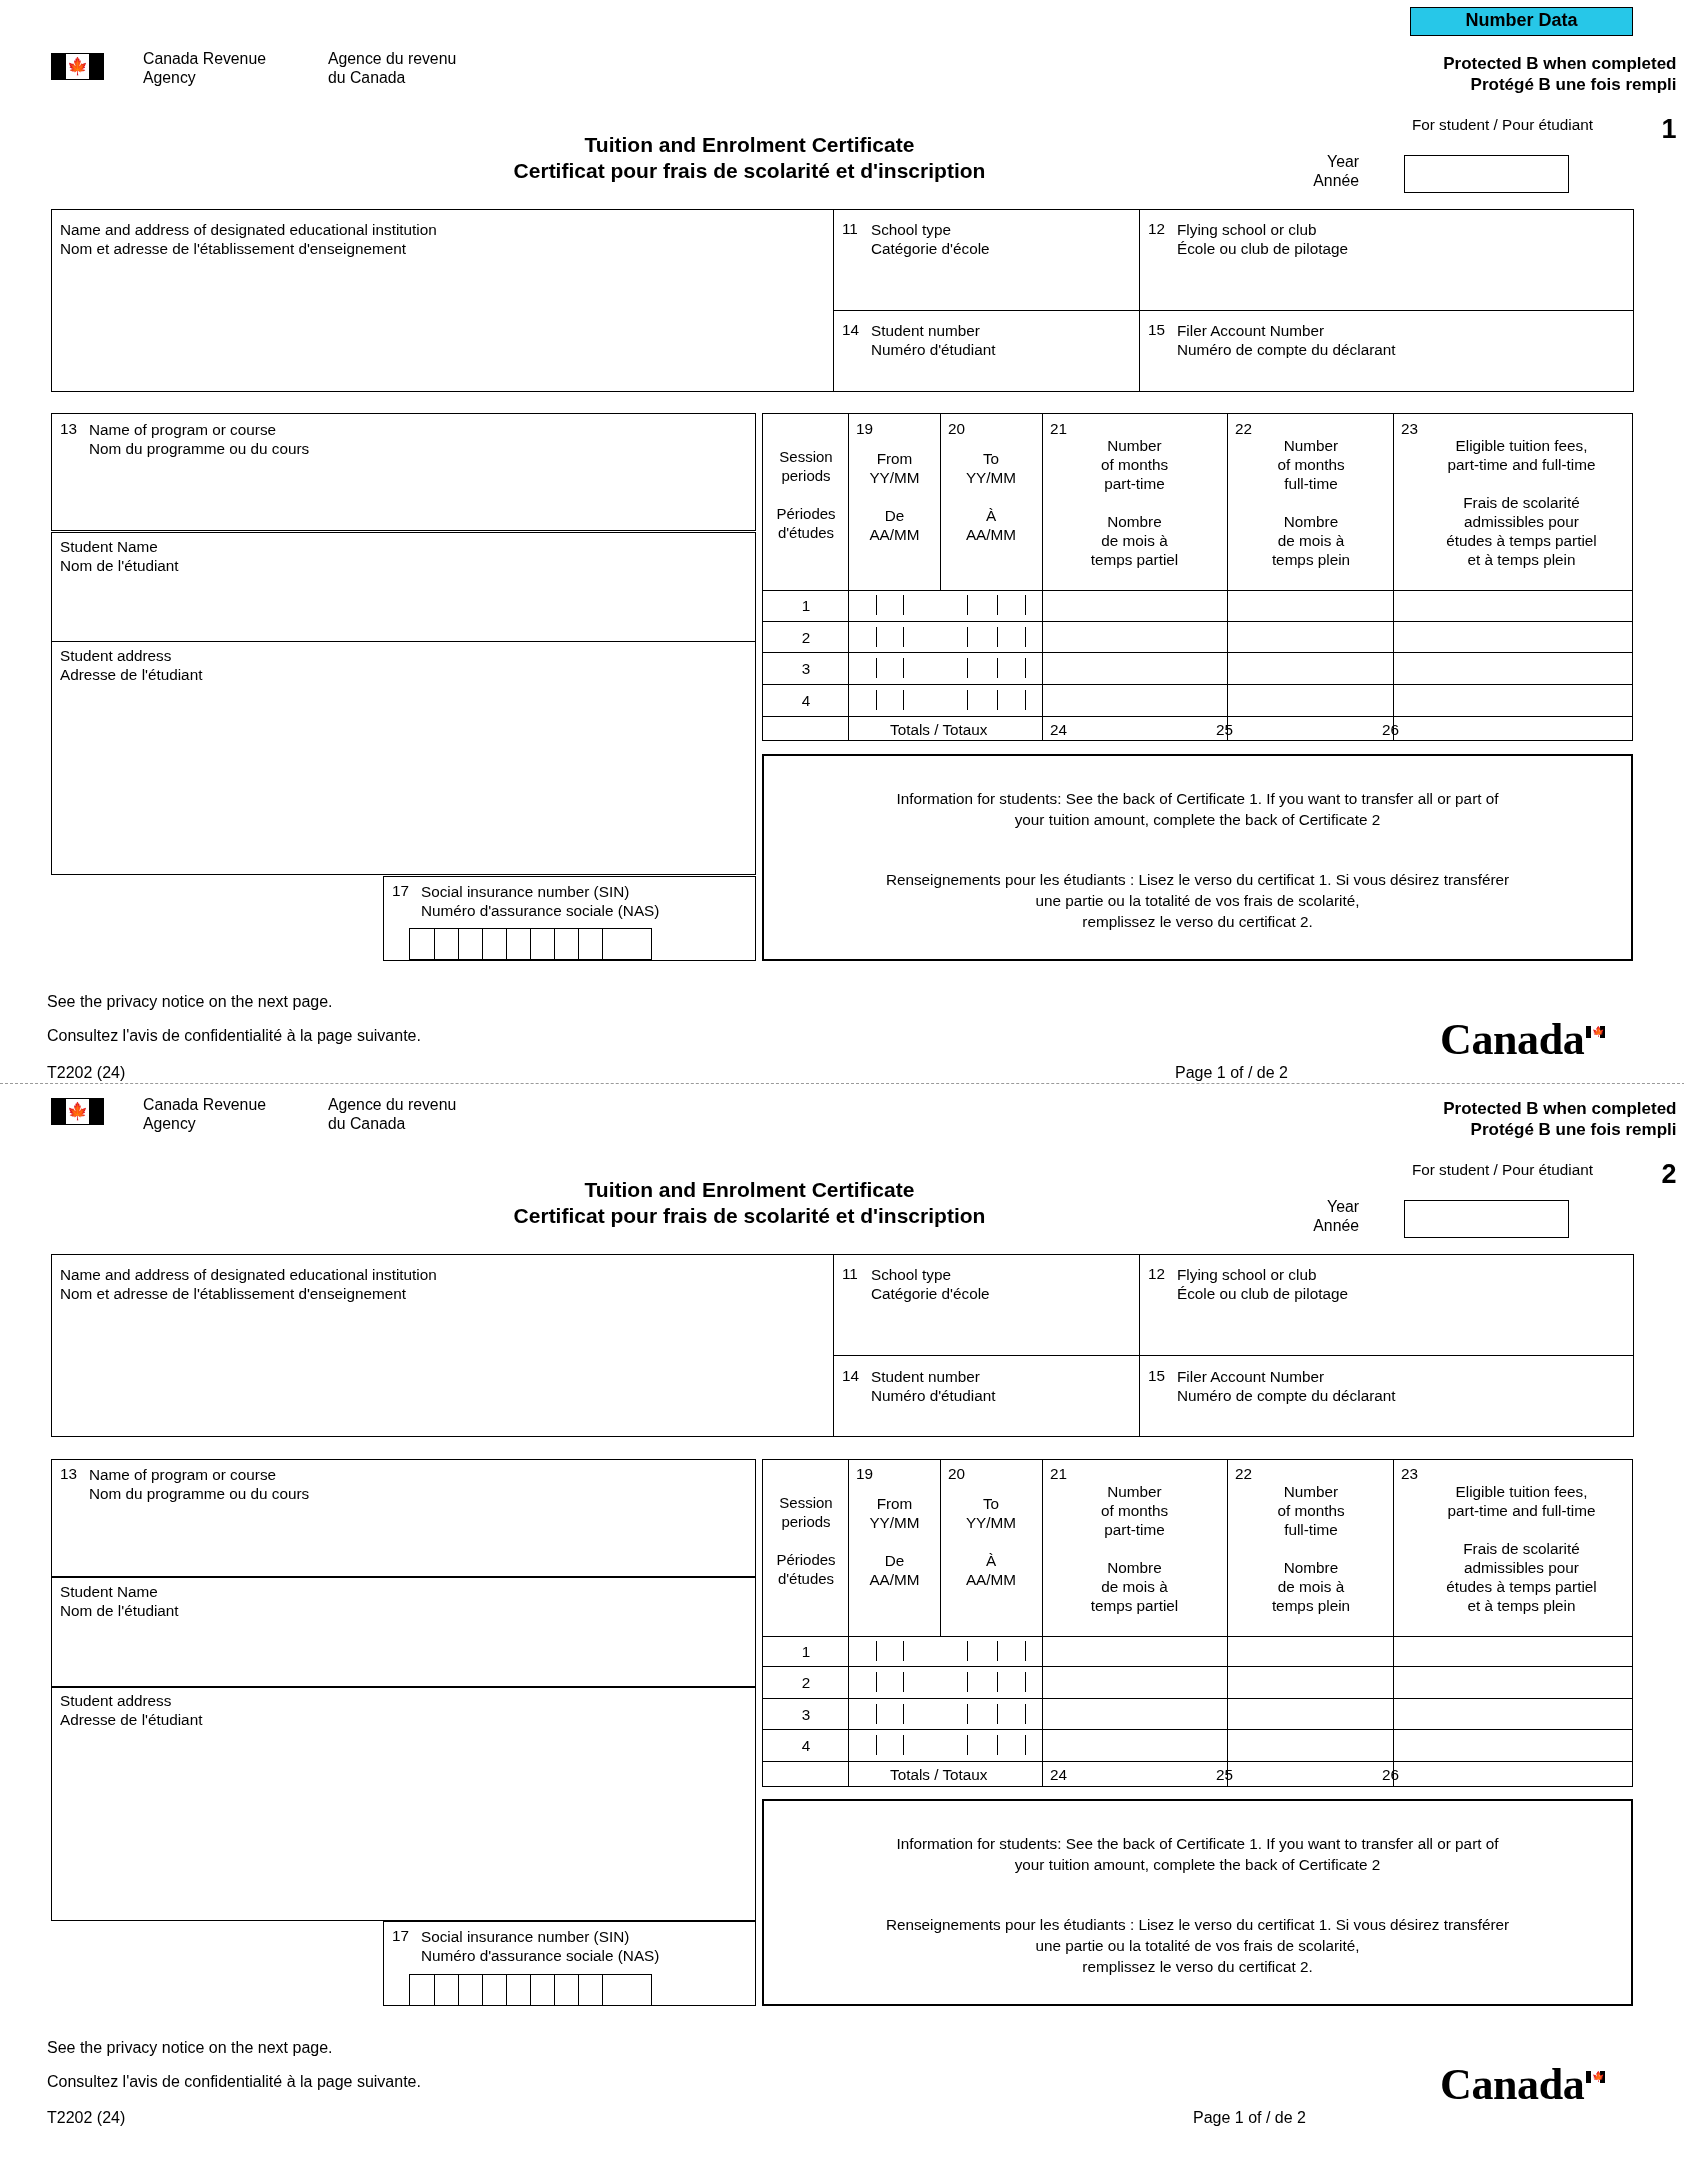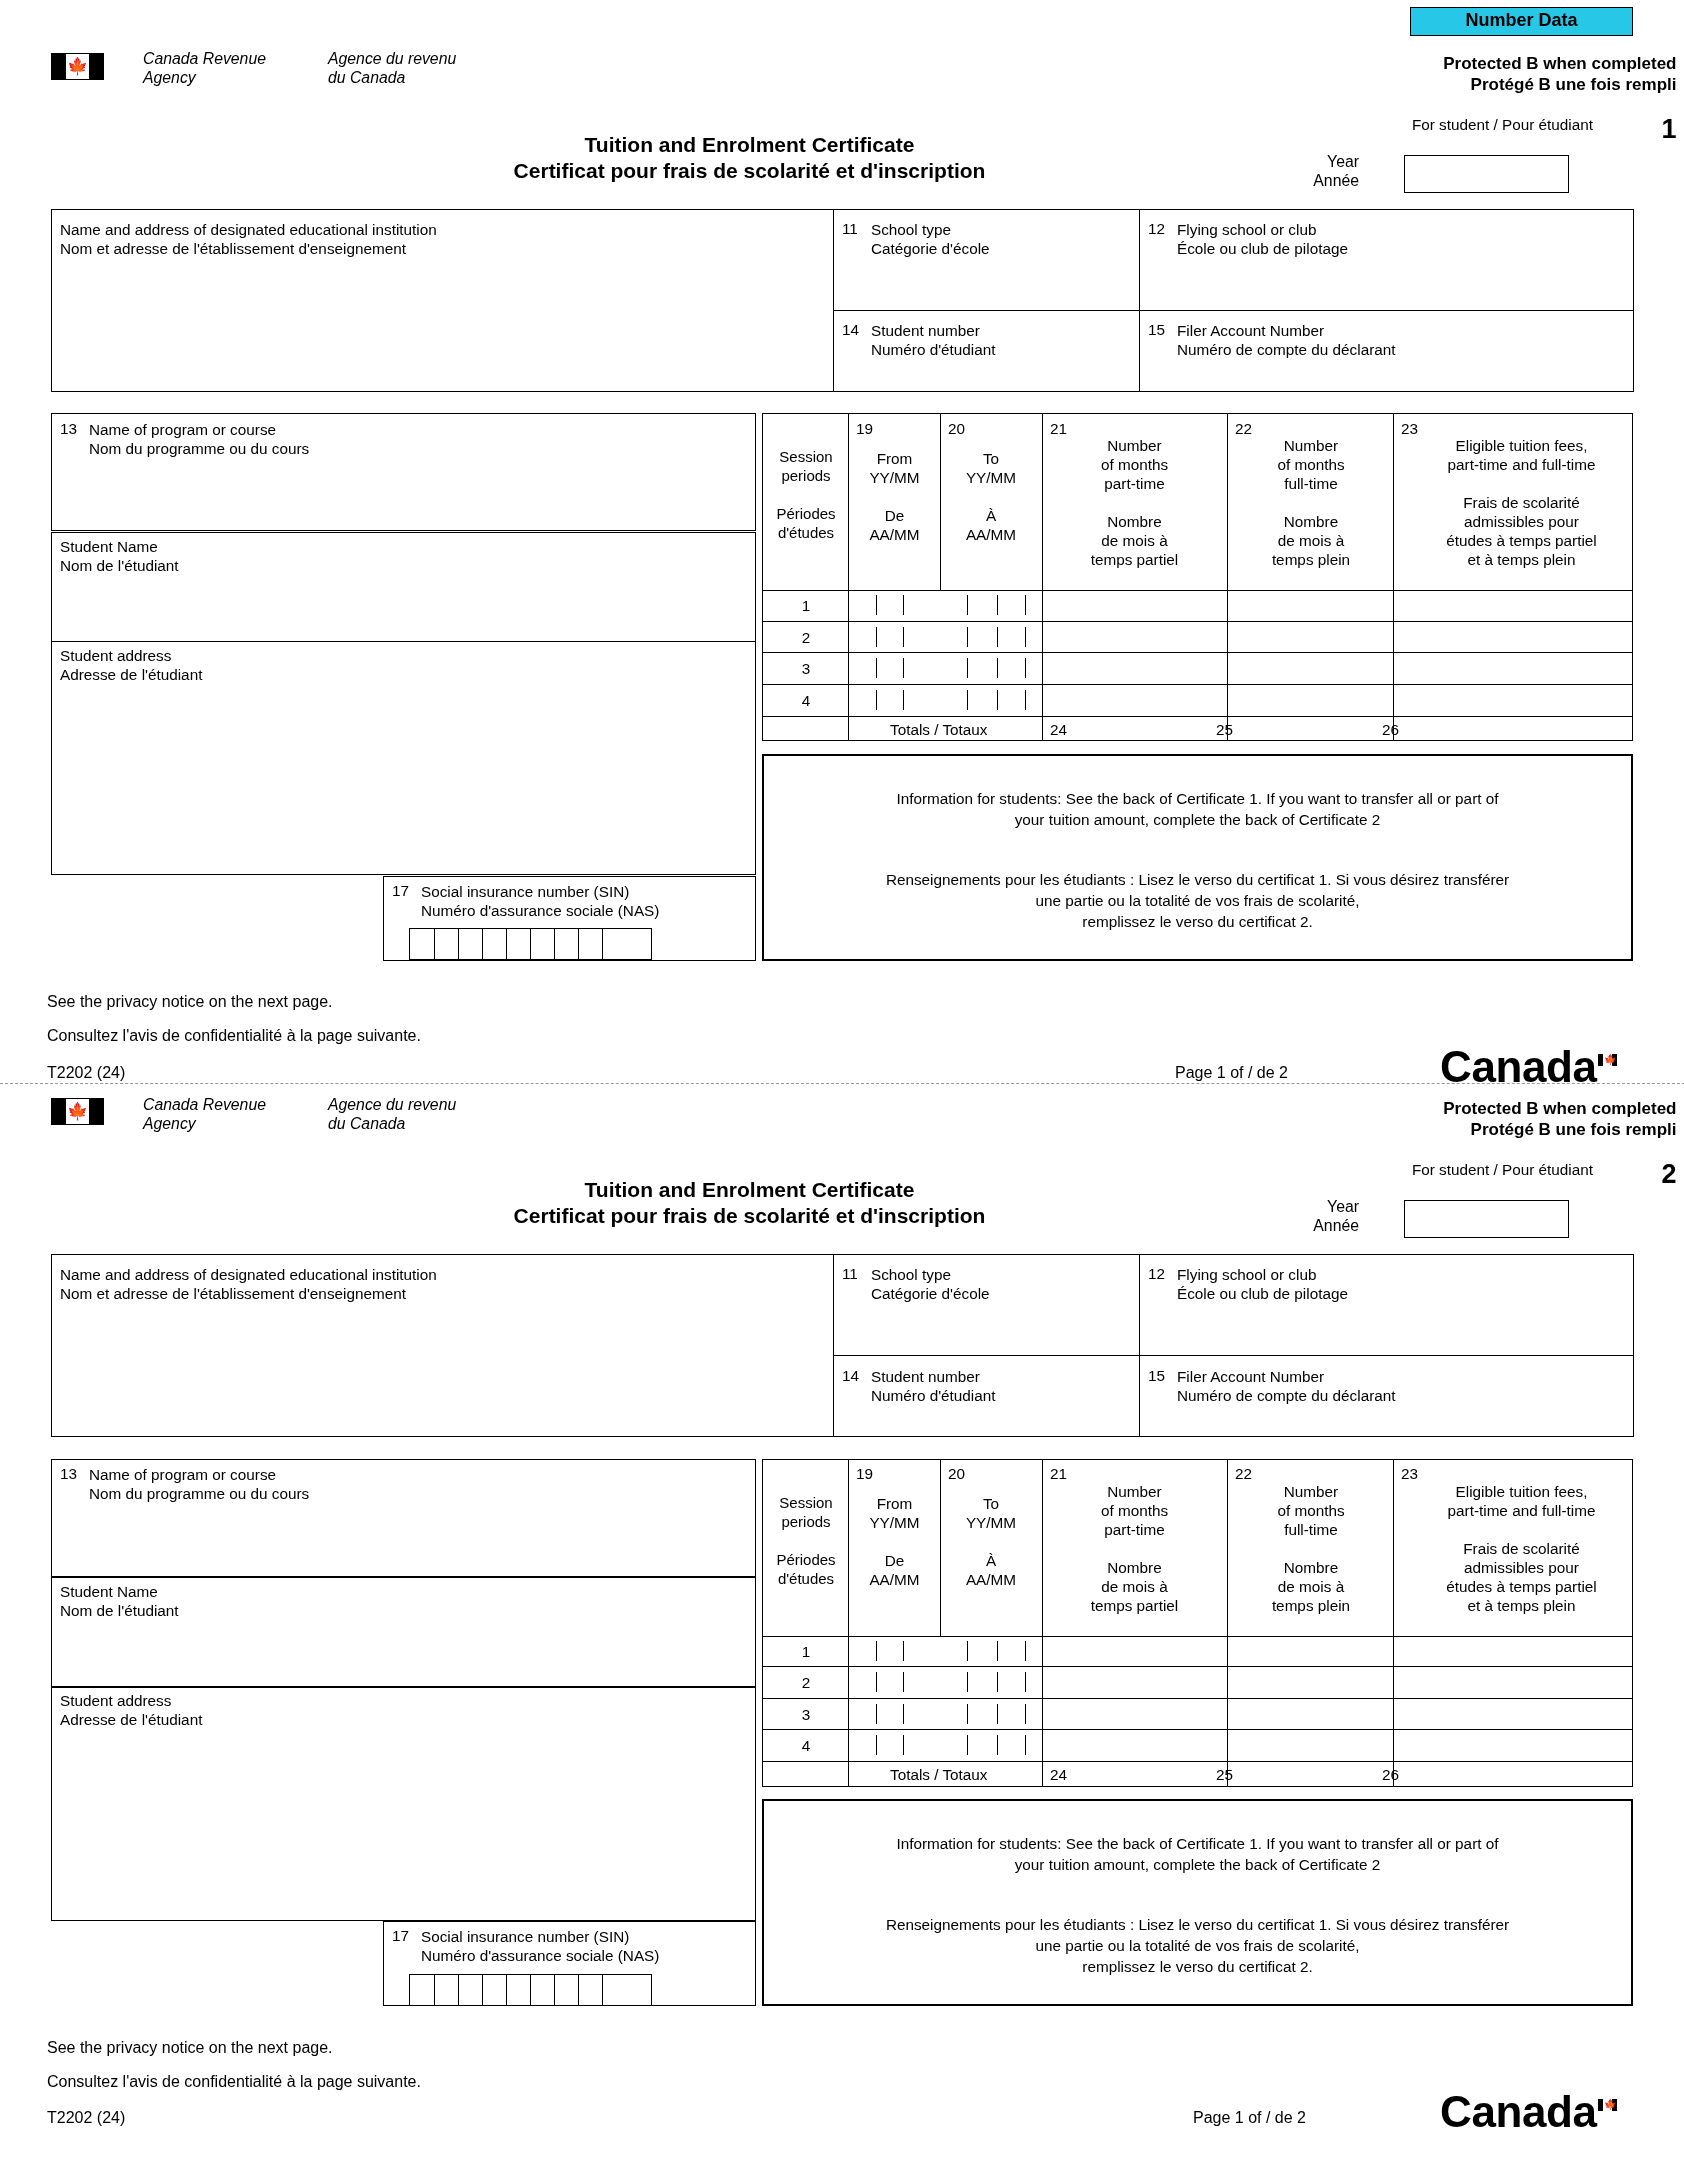--- a/index.html
+++ b/index.html
@@ -71,21 +71,20 @@
     font-size: 17px;
     line-height: 17px;
     color: #000;
   }
 
   .dept {
     position: absolute;
     font-size: 15.8px;
     line-height: 19px;
     white-space: pre-line;
-    font-style: italic;
   }
 
   .prot {
     position: absolute;
     right: 8.5px;
     text-align: right;
     font-size: 17px;
     line-height: 21px;
     font-weight: bold;
   }
@@ -178,22 +177,21 @@
     position: absolute;
     font-size: 16px;
     line-height: 20.4px;
   }
   .canada {
     position: absolute;
     font-size: 44px;
     font-weight: bold;
     font-style: normal;
     letter-spacing: -0.4px;
-    font-family: Liberation Sans, sans-serif;
-    margin-top: 28px;
+    font-family: Liberation Serif, serif;
   }
   .canada .fl {
     display: inline-block;
     position: relative;
     width: 19px;
     height: 12px;
     margin-left: 1.7px;
     vertical-align: super;
     font-size: 0;
   }

